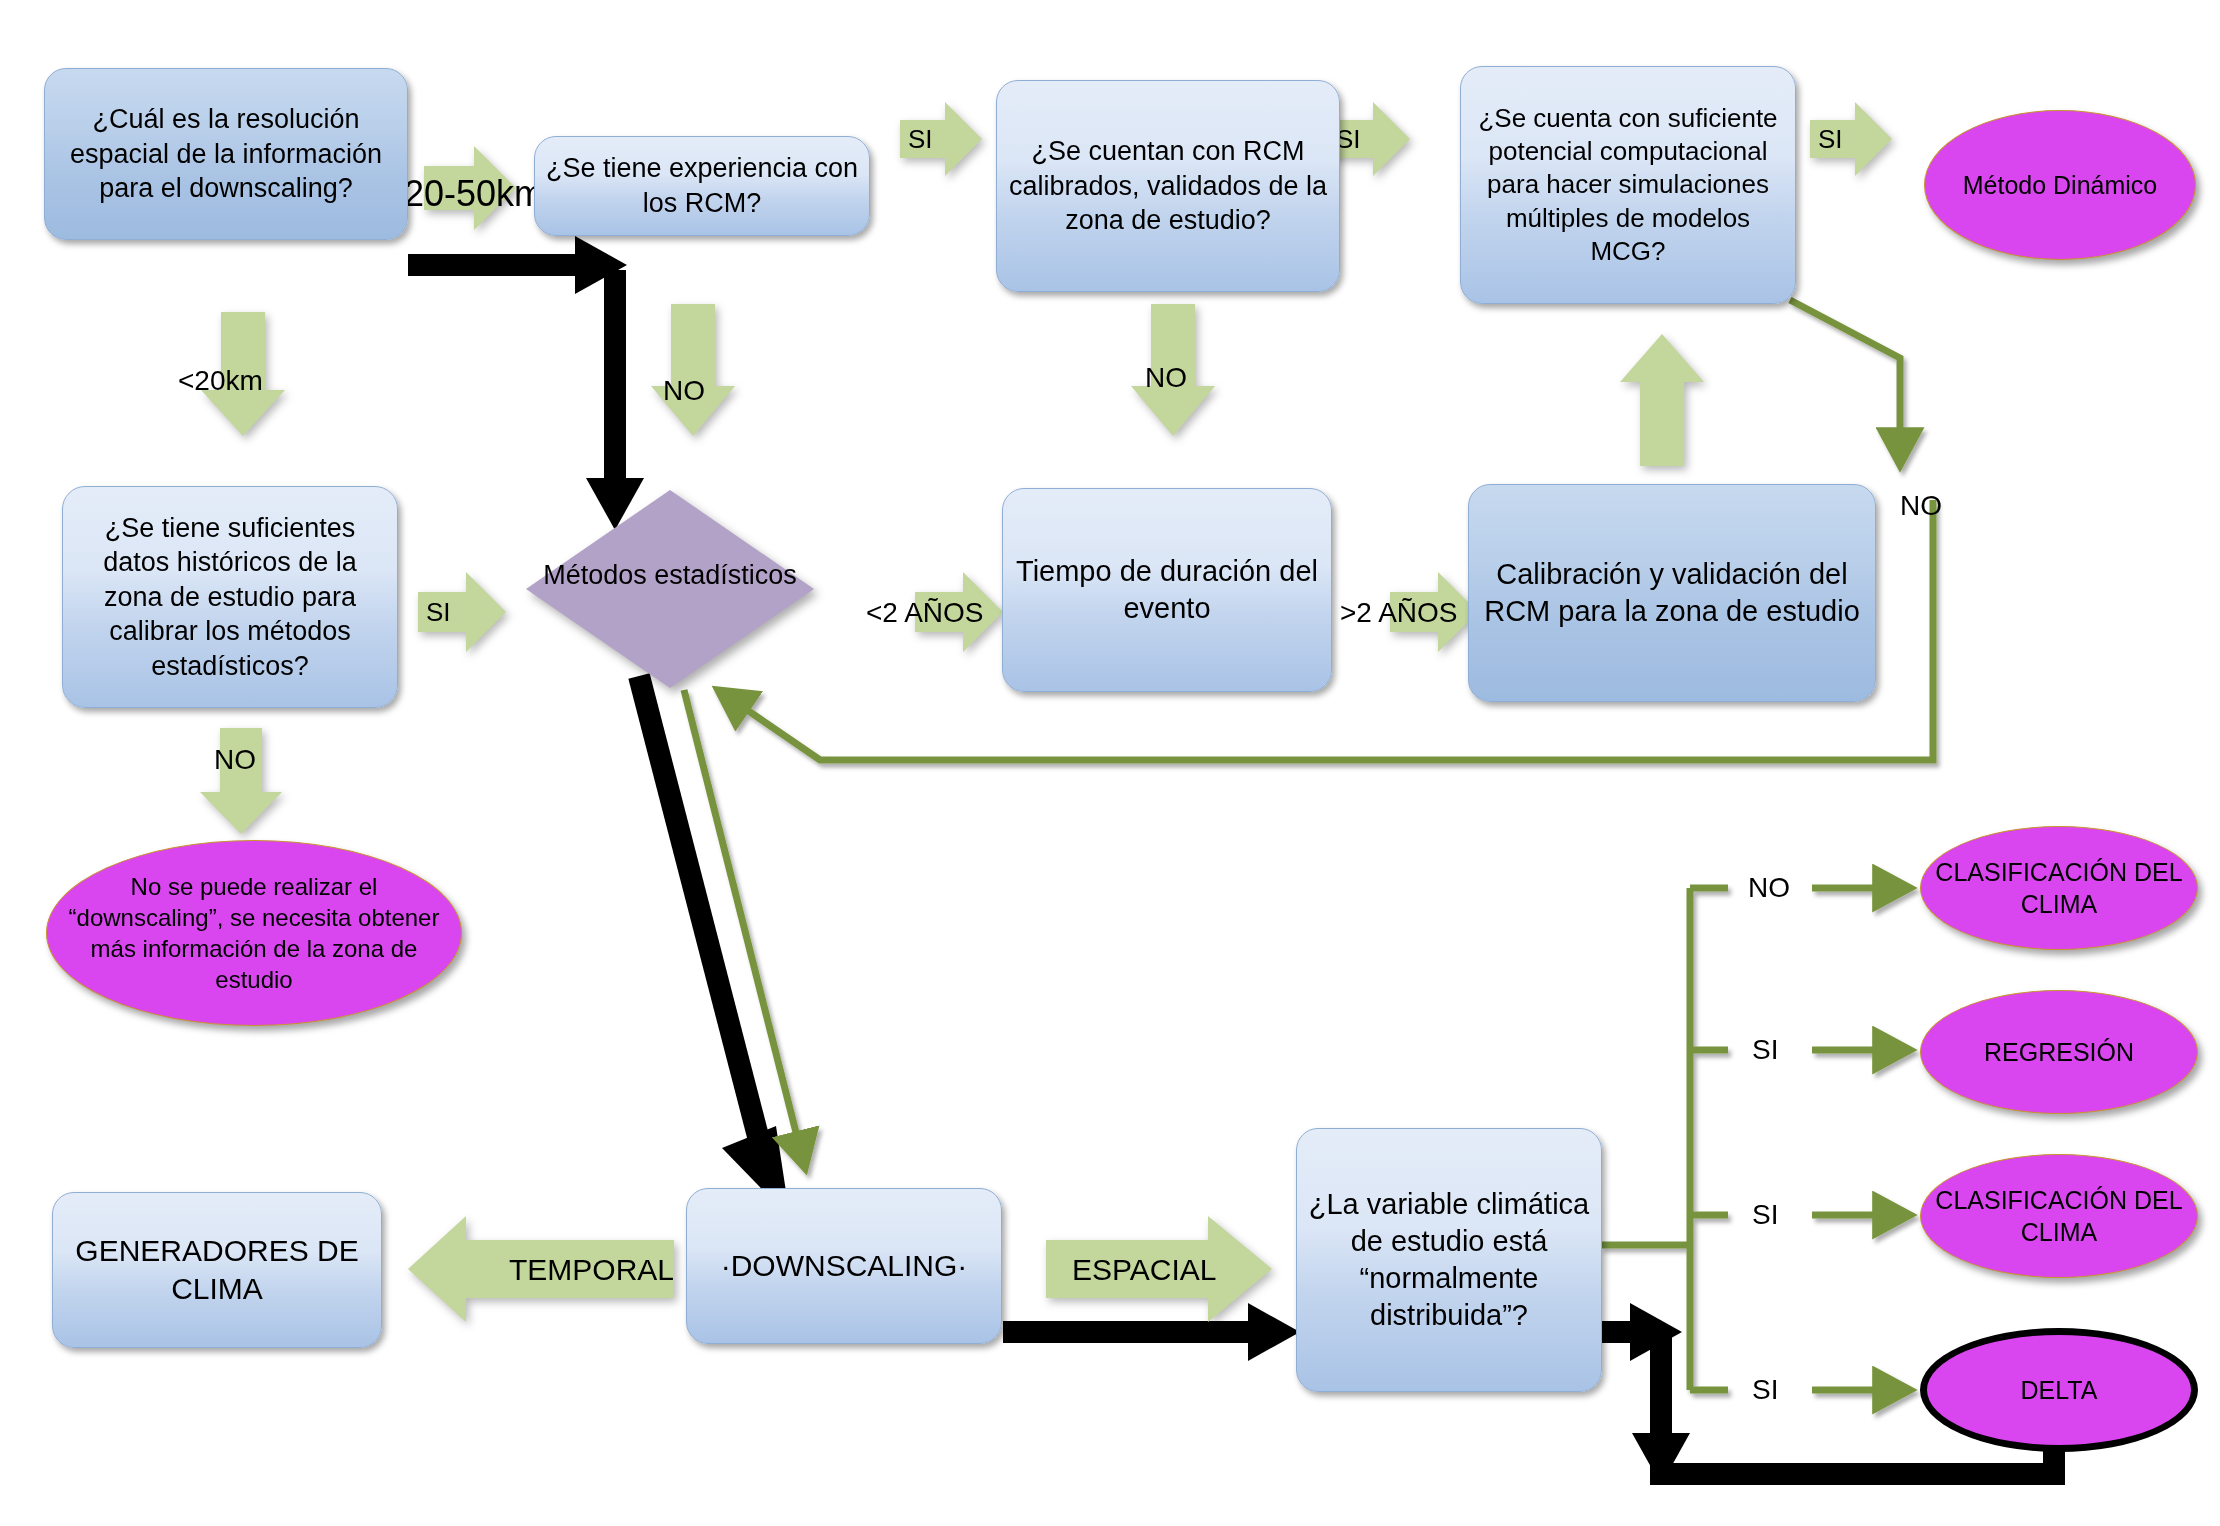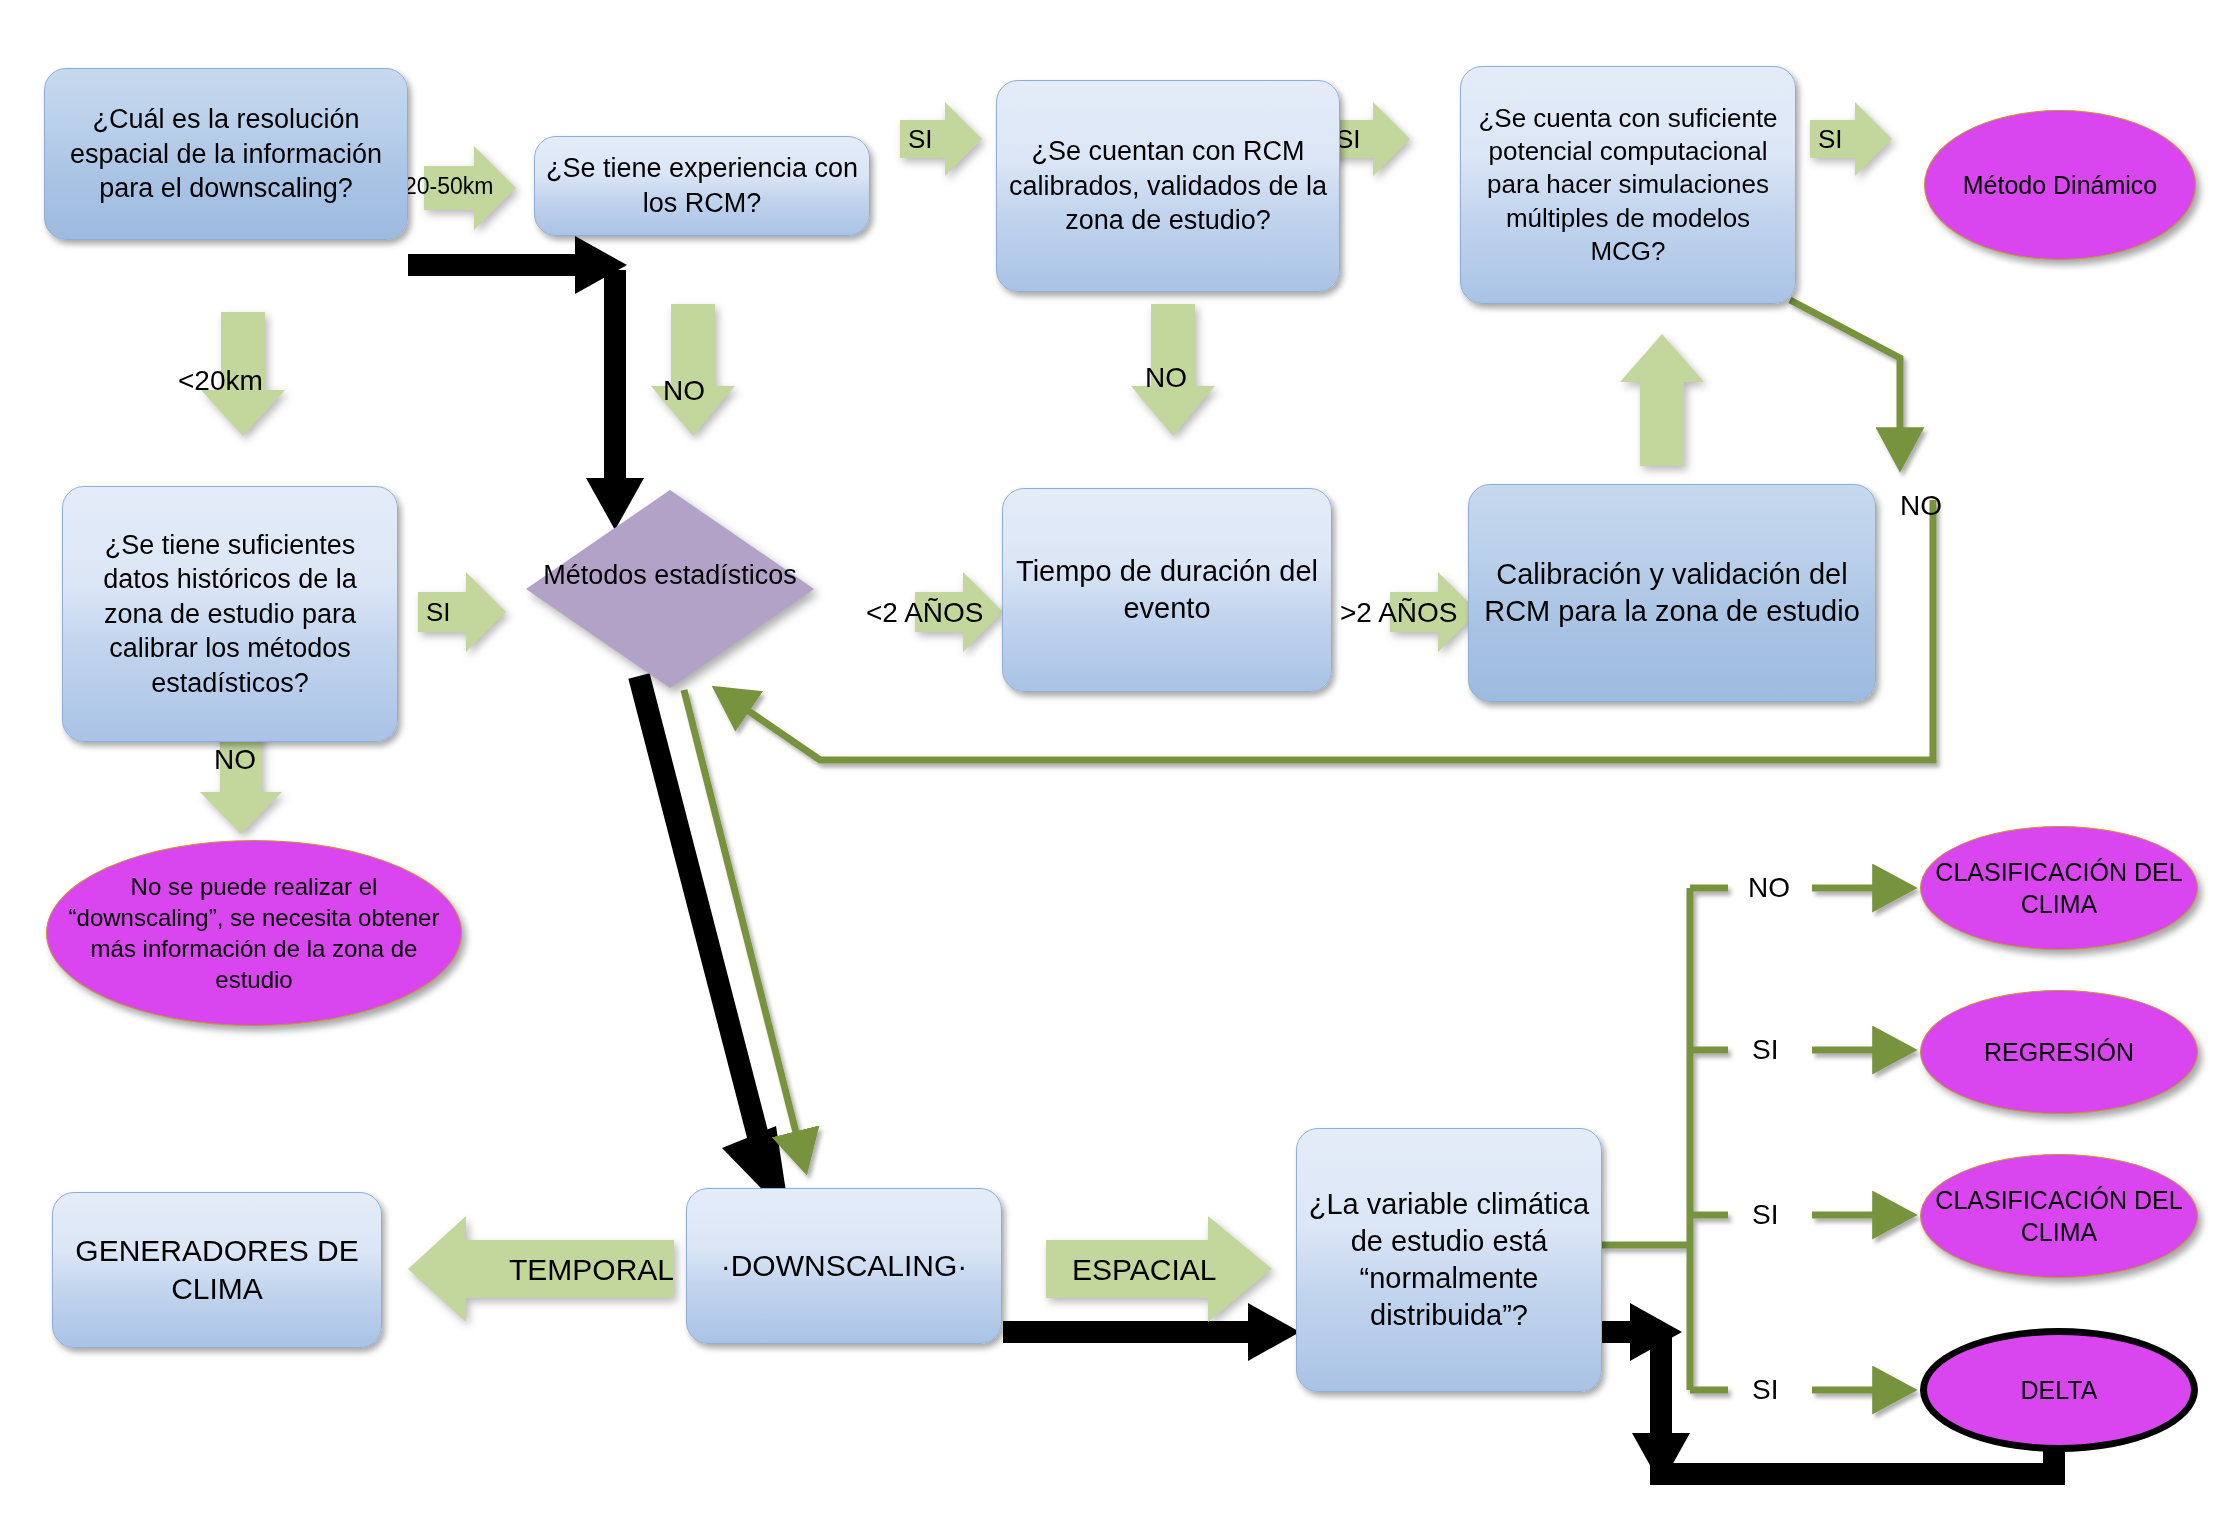--- a/index.html
+++ b/index.html
@@ -108,21 +108,21 @@
       <path d="M1812,1215 L1910,1215" stroke="#77933C" stroke-width="7" fill="none" marker-end="url(#gArrow)"></path>
       <path d="M1812,1390 L1910,1390" stroke="#77933C" stroke-width="7" fill="none" marker-end="url(#gArrow)"></path>
     </g>
   </svg>
 
   <div class="chev" style="left:424px;top:140px;width:96px;height:96px;">
     <svg width="96" height="96" viewBox="0 0 96 96">
       <path d="M0,26 L50,26 L50,6 L92,48 L50,90 L50,70 L0,70 z" fill="#c3d69b"></path>
     </svg>
   </div>
-  <div class="tlabel" style="left:404px;top:173px;font-size:23px;">20-50km</div>
+  <div class="tlabel" style="left:404px;top:173px;font-size:36px;">20-50km</div>
 
   <div class="chev" style="left:900px;top:96px;width:86px;height:86px;">
     <svg width="86" height="86" viewBox="0 0 86 86">
       <path d="M0,24 L45,24 L45,6 L82,43 L45,80 L45,62 L0,62 z" fill="#c3d69b"></path>
     </svg>
     <span class="lbl" style="justify-content:flex-start;padding-left:8px;">SI</span>
   </div>
 
   <div class="chev" style="left:1328px;top:96px;width:86px;height:86px;">
     <svg width="86" height="86" viewBox="0 0 86 86">
@@ -217,21 +217,21 @@
   <div class="node rbox deep" style="left:44px;top:68px;width:364px;height:172px;">¿Cuál es la resolución espacial de la información para el downscaling?</div>
 
   <div class="node rbox" style="left:534px;top:136px;width:336px;height:100px;">¿Se tiene experiencia con los RCM?</div>
 
   <div class="node rbox" style="left:996px;top:80px;width:344px;height:212px;">¿Se cuentan con RCM calibrados, validados de la zona de estudio?</div>
 
   <div class="node rbox" style="left:1460px;top:66px;width:336px;height:238px;font-size:26px;">¿Se cuenta con suficiente potencial computacional para hacer simulaciones múltiples de modelos MCG?</div>
 
   <div class="node oval" style="left:1924px;top:110px;width:272px;height:150px;">Método Dinámico</div>
 
-  <div class="node rbox" style="left:62px;top:486px;width:336px;height:256px;">¿Se tiene suficientes datos históricos de la zona de estudio para calibrar los métodos estadísticos?</div>
+  <div class="node rbox" style="left:62px;top:486px;width:336px;height:222px;border-radius:23px;">¿Se tiene suficientes datos históricos de la zona de estudio para calibrar los métodos estadísticos?</div>
 
   <div style="position:absolute;left:524px;top:488px;width:292px;height:202px;">
     <svg width="292" height="202" viewBox="0 0 292 202" style="filter:drop-shadow(4px 5px 5px rgba(0,0,0,.32));">
       <polygon points="146,2 290,101 146,200 2,101" fill="#b3a2c7"></polygon>
     </svg>
     <div class="diamond-label" style="left:0;top:62px;width:292px;">Métodos estadísticos</div>
   </div>
 
   <div class="node rbox" style="left:1002px;top:488px;width:330px;height:204px;font-size:29px;">Tiempo de duración del evento</div>
 

